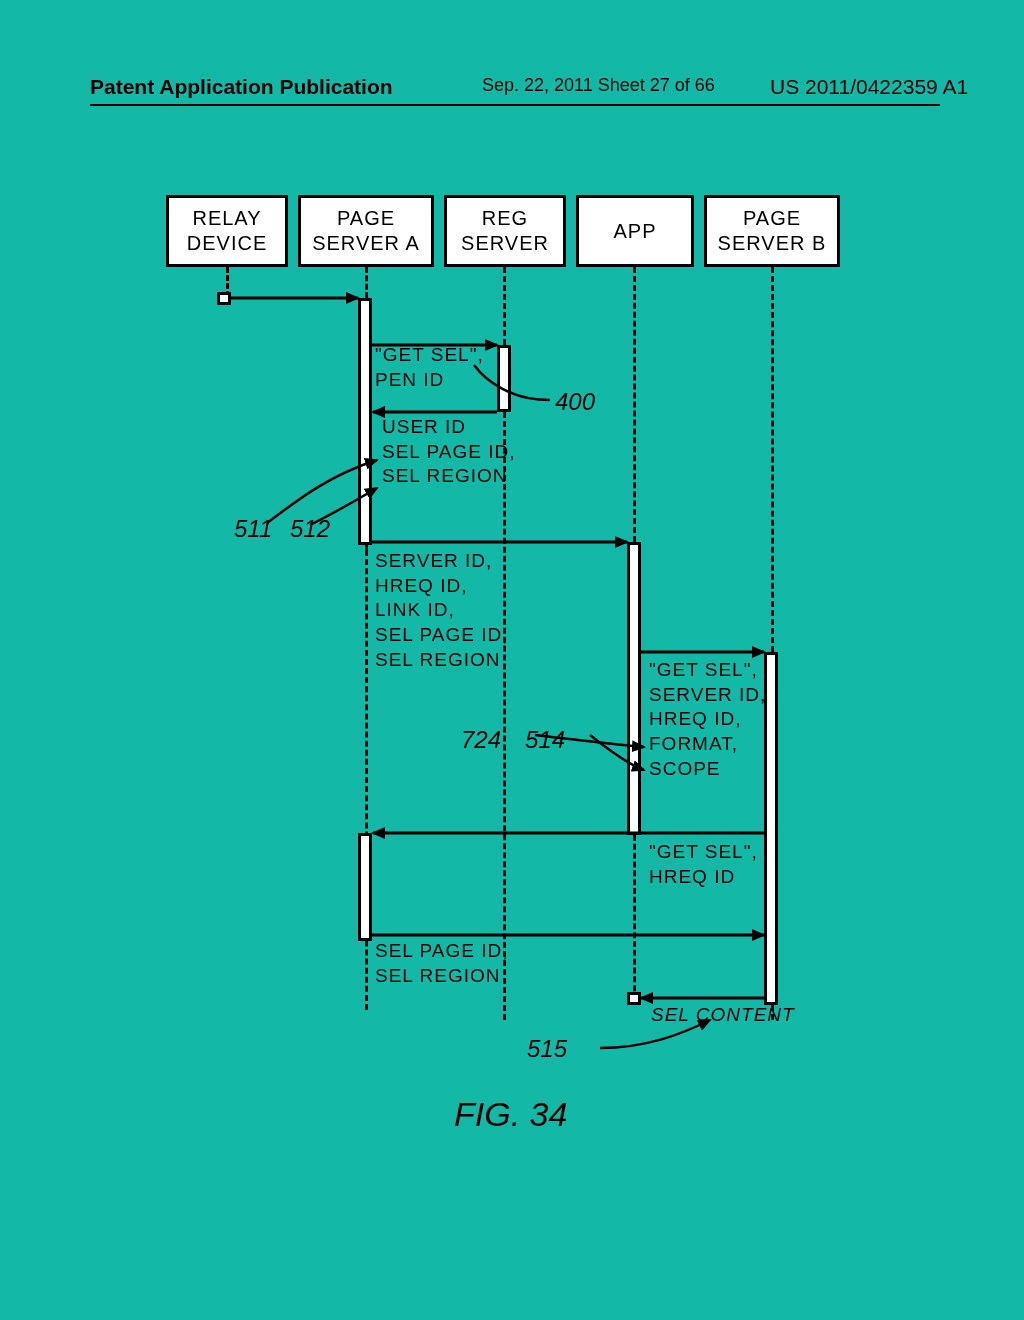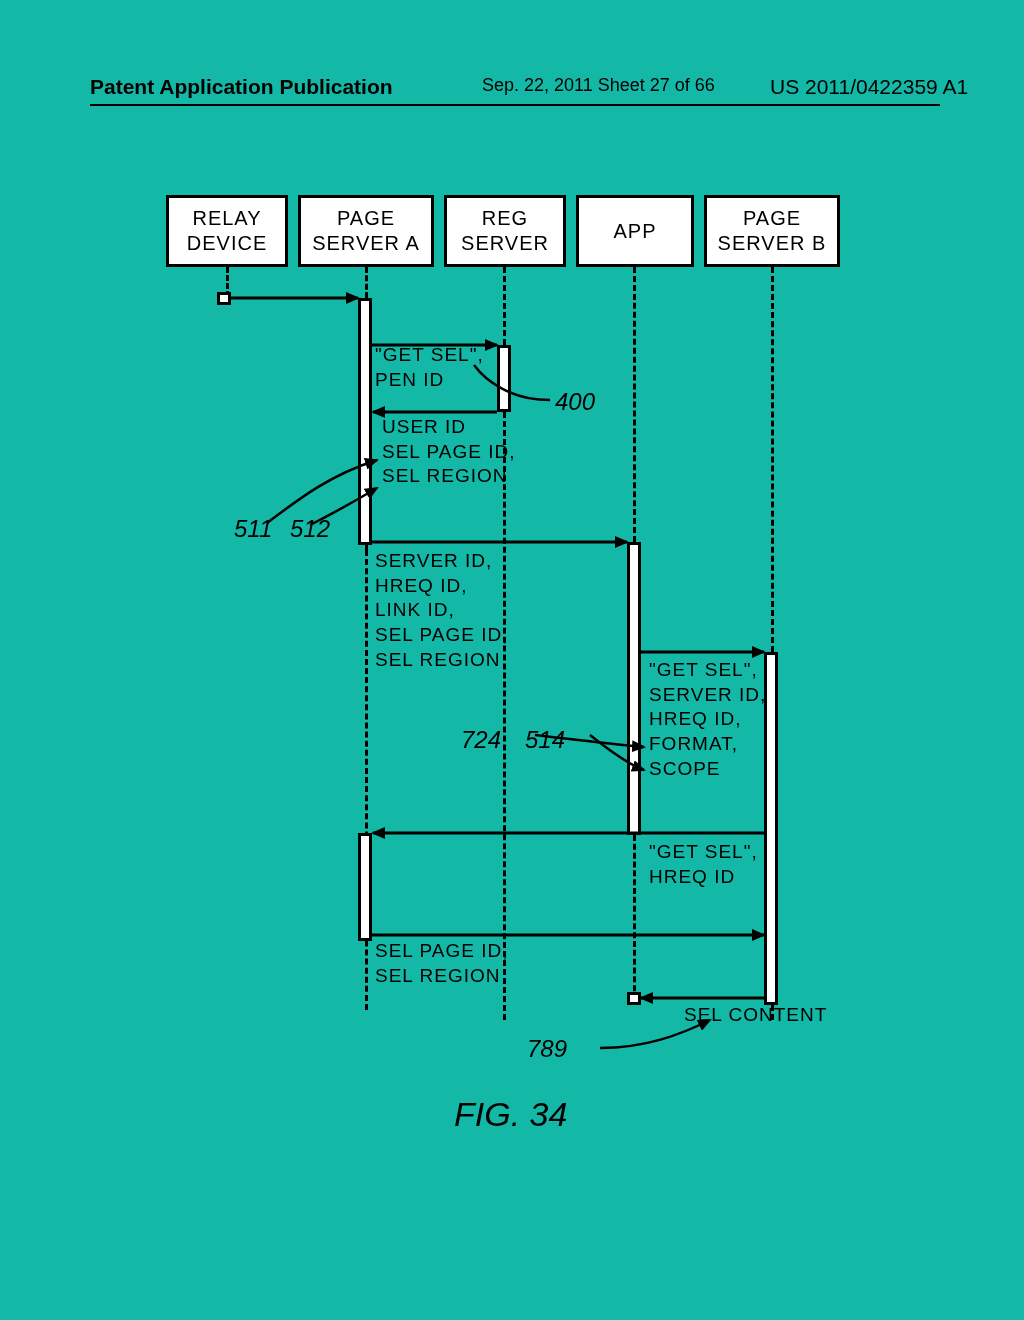--- a/index.html
+++ b/index.html
@@ -187,24 +187,24 @@
 SEL REGION</div>
   <div class="msgtext" style="top:658px; left:649px;">"GET SEL",
 SERVER ID,
 HREQ ID,
 FORMAT,
 SCOPE</div>
   <div class="msgtext" style="top:840px; left:649px;">"GET SEL",
 HREQ ID</div>
   <div class="msgtext" style="top:939px; left:375px;">SEL PAGE ID,
 SEL REGION</div>
-  <div class="msgtext" style="top:1003px; left:684px;">SEL CONTENT</div>
+  <div class="msgtext" style="top:1003px; left:651px;font-style:italic;">SEL CONTENT</div>
 
   <div class="reflabel" style="top:388px; left:555px;">400</div>
   <div class="reflabel" style="top:515px; left:234px;">511</div>
   <div class="reflabel" style="top:515px; left:290px;">512</div>
   <div class="reflabel" style="top:726px; left:461px;">724</div>
   <div class="reflabel" style="top:726px; left:525px;">514</div>
-  <div class="reflabel" style="top:1035px; left:527px;">789</div>
+  <div class="reflabel" style="top:1035px; left:527px;">515</div>
 
   <div class="fig-caption" style="top:1095px; left:454px;">FIG. 34</div>
 
 </div>
 
 </body></html>

